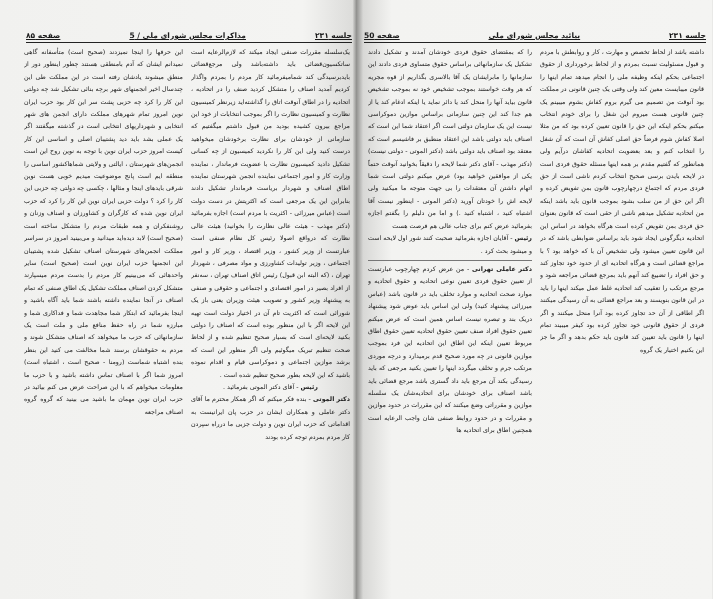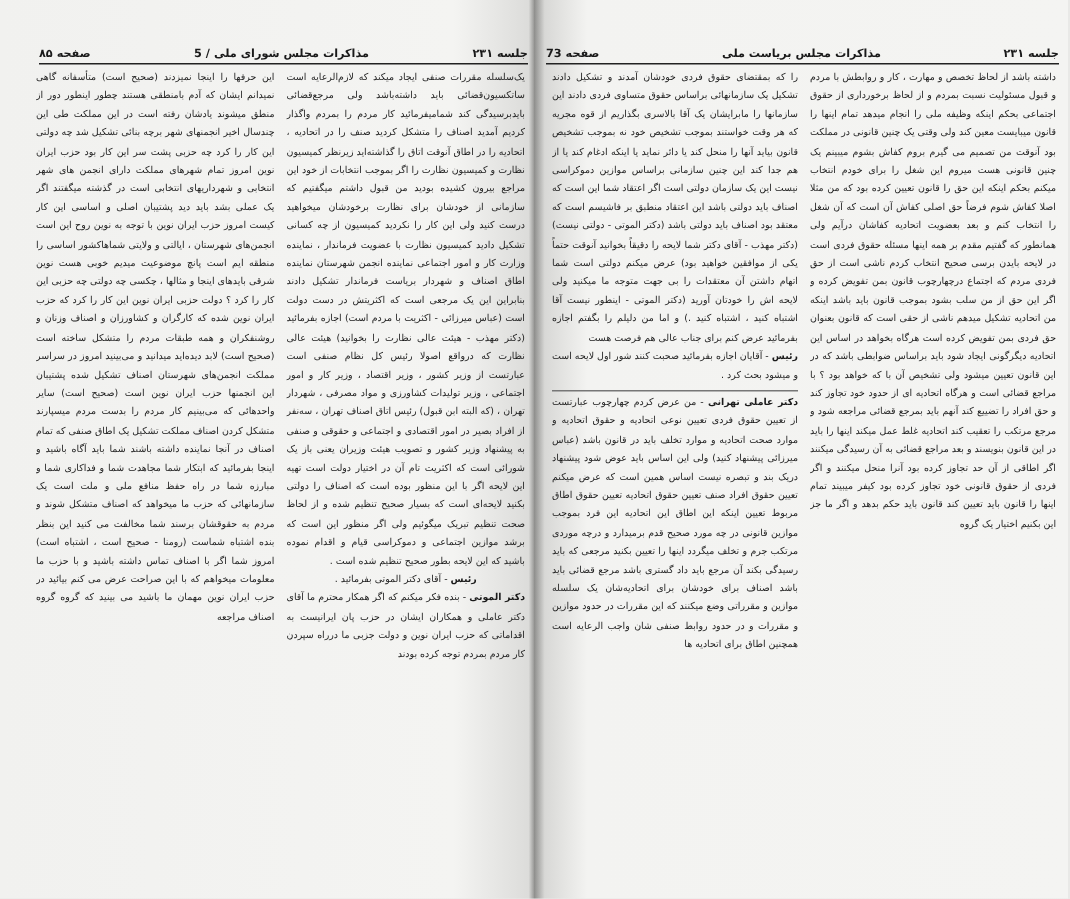--- a/index.html
+++ b/index.html
@@ -15,21 +15,21 @@
     position:relative; width:356px; height:599px;
     background:#f3f3f1;
     box-sizing:border-box;
   }
   .page.left { background:linear-gradient(to right,#f1f1ef 0%,#f4f4f2 85%,#dcdcda 99%,#9a9a98 100%); }
   .page.right { background:linear-gradient(to right,#8d8d8b 0%,#d8d8d6 2%,#f3f3f1 10%,#f4f4f2 100%); }
   .header {
     position:absolute; top:26px; height:14px;
     display:flex; justify-content:space-between; align-items:flex-end;
     font-size:7.5px; font-weight:bold; direction:ltr;
-    border-bottom:1.2px solid #222; padding-bottom:2px;
+    border-bottom:1.2px solid #222; padding-bottom:2px;text-decoration:underline;
   }
   .left .header { left:26px; right:4px; }
   .right .header { left:8px; right:6px; }
   .header span { white-space:nowrap; }
   .cols {
     position:absolute; top:46px; bottom:20px;
     display:flex; flex-direction:row-reverse; gap:8px;
   }
   .left .cols { left:24px; right:6px; }
   .right .cols { left:12px; right:8px; }
@@ -61,22 +61,22 @@
         <p><span class="speaker">دکتر الموتی</span><span> - بنده فکر میکنم که اگر همکار محترم ما آقای دکتر عاملی و همکاران ایشان در حزب پان ایرانیست به اقداماتی که حزب ایران نوین و دولت جزبی ما درراه سپردن کار مردم بمردم توجه کرده بودند</span></p>
       </div>
       <div class="col">
         <p>این حرفها را اینجا نمیزدند (صحیح است) متأسفانه گاهی نمیدانم ایشان که آدم بامنطقی هستند چطور اینطور دور از منطق میشوند یادشان رفته است در این مملکت طی این چندسال اخیر انجمنهای شهر برچه بنائی تشکیل شد چه دولتی این کار را کرد چه حزبی پشت سر این کار بود حزب ایران نوین امروز تمام شهرهای مملکت دارای انجمن های شهر انتخابی و شهرداریهای انتخابی است در گذشته میگفتند اگر یک عملی بشد باید دید پشتیبان اصلی و اساسی این کار کیست امروز حزب ایران نوین با توجه به نوین روح این است انجمن‌های شهرستان ، ایالتی و ولایتی شماهاکشور اساسی را منطقه ایم است پانچ موضوعیت میدیم خوبی هست نوین شرقی بایدهای اینجا و مثالها ، چکسی چه دولتی چه حزبی این کار را کرد ؟ دولت حزبی ایران نوین این کار را کرد که حزب ایران نوین شده که کارگران و کشاورزان و اصناف وزنان و روشنفکران و همه طبقات مردم را متشکل ساخته است (صحیح است) لابد دیده‌اید میدانید و می‌بینید امروز در سراسر مملکت انجمن‌های شهرستان اصناف تشکیل شده پشتیبان این انجمنها حزب ایران نوین است (صحیح است) سایر واحدهائی که می‌بینیم کار مردم را بدست مردم میسپارند متشکل کردن اصناف مملکت تشکیل یک اطاق صنفی که تمام اصناف در آنجا نماینده داشته باشند شما باید آگاه باشید و اینجا بفرمائید که ابتکار شما مجاهدت شما و فداکاری شما و مبارزه شما در راه حفظ منافع ملی و ملت است یک سازمانهائی که حزب ما میخواهد که اصناف متشکل شوند و مردم به حقوقشان برسند شما مخالفت می کنید این بنظر بنده اشتباه شماست (رومنا - صحیح است ، اشتباه است) امروز شما اگر با اصناف تماس داشته باشید و با حزب ما معلومات میخواهم که با این صراحت عرض می کنم بیائید در حزب ایران نوین مهمان ما باشید می بینید که گروه گروه اصناف مراجعه</p>
       </div>
     </div>
   </div>
 
   <div class="page right">
     <div class="header">
-      <span>صفحه 73</span>
-      <span>مذاکرات مجلس بریاست ملی</span>
+      <span>صفحه 50</span>
+      <span>بیائید مجلس شورای ملی</span>
       <span>جلسه ۲۳۱</span>
     </div>
     <div class="cols">
       <div class="col">
         <p>داشته باشد از لحاظ تخصص و مهارت ، کار و روابطش با مردم و قبول مسئولیت نسبت بمردم و از لحاظ برخورداری از حقوق اجتماعی بحکم اینکه وظیفه ملی را انجام میدهد تمام اینها را قانون میبایست معین کند ولی وقتی یک چنین قانونی در مملکت بود آنوقت من تصمیم می گیرم بروم کفاش بشوم میبینم یک چنین قانونی هست میروم این شغل را برای خودم انتخاب میکنم بحکم اینکه این حق را قانون تعیین کرده بود که من مثلا اصلا کفاش شوم فرضاً حق اصلی کفاش آن است که آن شغل را انتخاب کنم و بعد بعضویت اتحادیه کفاشان درآیم ولی همانطور که گفتیم مقدم بر همه اینها مسئله حقوق فردی است در لایحه بایدن برسی صحیح انتخاب کردم ناشی است از حق فردی مردم که اجتماع درچهارچوب قانون بمن تفویض کرده و اگر این حق از من سلب بشود بموجب قانون باید باشد اینکه من اتحادیه تشکیل میدهم ناشی از حقی است که قانون بعنوان حق فردی بمن تفویض کرده است هرگاه بخواهد در اساس این اتحادیه دیگرگونی ایجاد شود باید براساس ضوابطی باشد که در این قانون تعیین میشود ولی تشخیص آن با که خواهد بود ؟ با مراجع قضائی است و هرگاه اتحادیه ای از حدود خود تجاوز کند و حق افراد را تضییع کند آنهم باید بمرجع قضائی مراجعه شود و مرجع مرتکب را تعقیب کند اتحادیه غلط عمل میکند اینها را باید در این قانون بنویسند و بعد مراجع قضائی به آن رسیدگی میکنند اگر اطاقی از آن حد تجاوز کرده بود آنرا منحل میکنند و اگر فردی از حقوق قانونی خود تجاوز کرده بود کیفر میبیند تمام اینها را قانون باید تعیین کند قانون باید حکم بدهد و اگر ما جز این بکنیم اختیار یک گروه</p>
       </div>
       <div class="col">
         <p>را که بمقتضای حقوق فردی خودشان آمدند و تشکیل دادند تشکیل یک سازمانهائی براساس حقوق متساوی فردی دادند این سازمانها را مابرایشان یک آقا بالاسری بگذاریم از قوه مجریه که هر وقت خواستند بموجب تشخیص خود نه بموجب تشخیص قانون بیاید آنها را منحل کند یا دائر نماید یا اینکه ادغام کند یا از هم جدا کند این چنین سازمانی براساس موازین دموکراسی نیست این یک سازمان دولتی است اگر اعتقاد شما این است که اصناف باید دولتی باشد این اعتقاد منطبق بر فاشیسم است که معتقد بود اصناف باید دولتی باشد (دکتر الموتی - دولتی نیست) (دکتر مهذب - آقای دکتر شما لایحه را دقیقاً بخوانید آنوقت حتماً یکی از موافقین خواهید بود) عرض میکنم دولتی است شما اتهام داشتن آن معتقدات را بی جهت متوجه ما میکنید ولی لایحه اش را خودتان آورید (دکتر الموتی - اینطور نیست آقا اشتباه کنید ، اشتباه کنید .) و اما من دلیلم را بگفتم اجازه بفرمائید عرض کنم برای جناب عالی هم فرصت هست</p>
         <p><span class="speaker">رئیس</span><span> - آقایان اجازه بفرمائید صحبت کنند شور اول لایحه است و میشود بحث کرد .</span></p>
         <div class="sep"></div>

